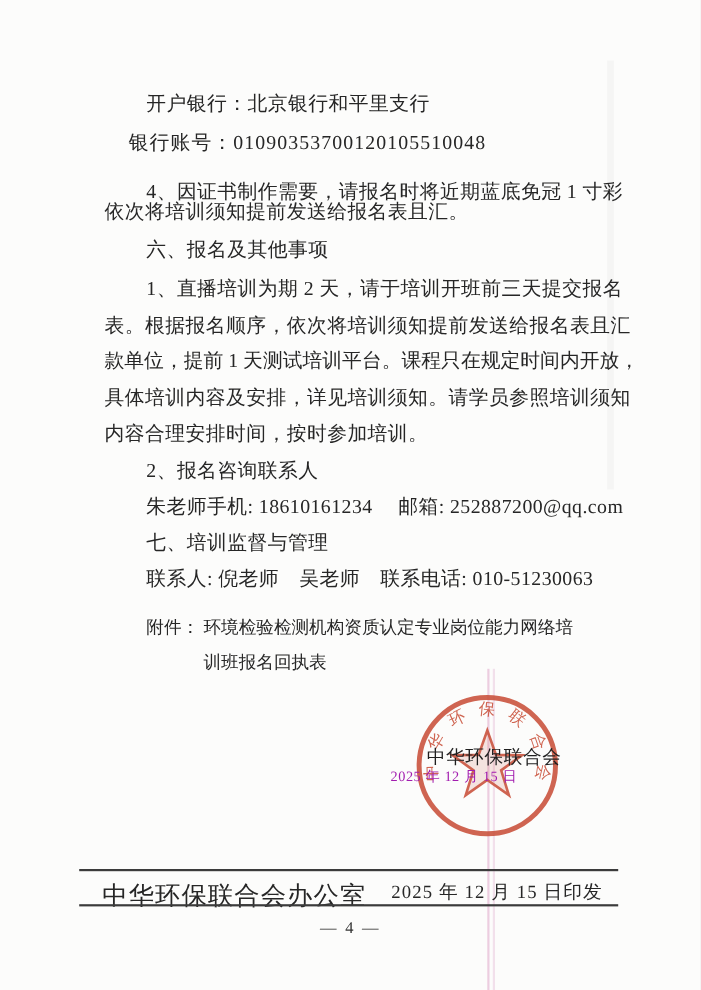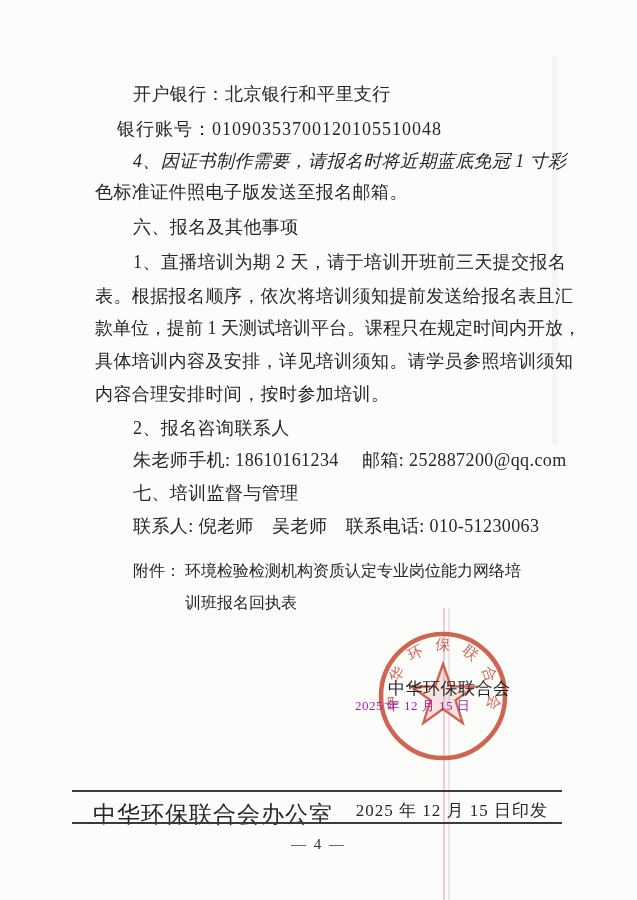--- a/index.html
+++ b/index.html
@@ -32,21 +32,21 @@
   .ln{
     position:absolute;
     font-size:18px;
     line-height:20px;
     white-space:nowrap;
     letter-spacing:0.4px;
     color:#262626;
   }
   .l0{top:84px;left:133px;text-align:right;}
   .l1{top:119px;left:117px;letter-spacing:1px;}
-  .l2{top:151px;left:133px;font-style:italic;}
+  .l2{top:164px;left:133px;}
   .l3{top:182px;left:95px;}
   .l4{top:217px;left:133px;}
   .l5{top:252px;left:133px;}
   .l6{top:286px;left:95px;}
   .l7{top:318px;left:95px;letter-spacing:0;}
   .l8{top:351px;left:95px;}
   .l9{top:384px;left:95px;}
   .l10{top:418px;left:133px;}
   .l11{top:450px;left:133px;}
   .l12{top:483px;left:133px;}
@@ -95,21 +95,21 @@
 
 <div class="page">
 
   <div class="artifact-shadow"></div>
   <div class="pink-line-a"></div>
   <div class="pink-line-b"></div>
 
   <div class="ln l0">开户银行：北京银行和平里支行</div>
   <div class="ln l1">银行账号：01090353700120105510048</div>
   <div class="ln l2">4、因证书制作需要，请报名时将近期蓝底免冠 1 寸彩</div>
-  <div class="ln l3">色标准证件照电子版发送至报名邮箱。</div>
+  <div class="ln l3">依次将培训须知提前发送给报名表且汇。</div>
   <div class="ln l4">六、报名及其他事项</div>
   <div class="ln l5">1、直播培训为期 2 天，请于培训开班前三天提交报名</div>
   <div class="ln l6">表。根据报名顺序，依次将培训须知提前发送给报名表且汇</div>
   <div class="ln l7">款单位，提前 1 天测试培训平台。课程只在规定时间内开放，</div>
   <div class="ln l8">具体培训内容及安排，详见培训须知。请学员参照培训须知</div>
   <div class="ln l9">内容合理安排时间，按时参加培训。</div>
   <div class="ln l10">2、报名咨询联系人</div>
   <div class="ln l11">朱老师手机: 18610161234　 邮箱: 252887200@qq.com</div>
   <div class="ln l12">七、培训监督与管理</div>
   <div class="ln l13">联系人: 倪老师　吴老师　联系电话: 010-51230063</div>

